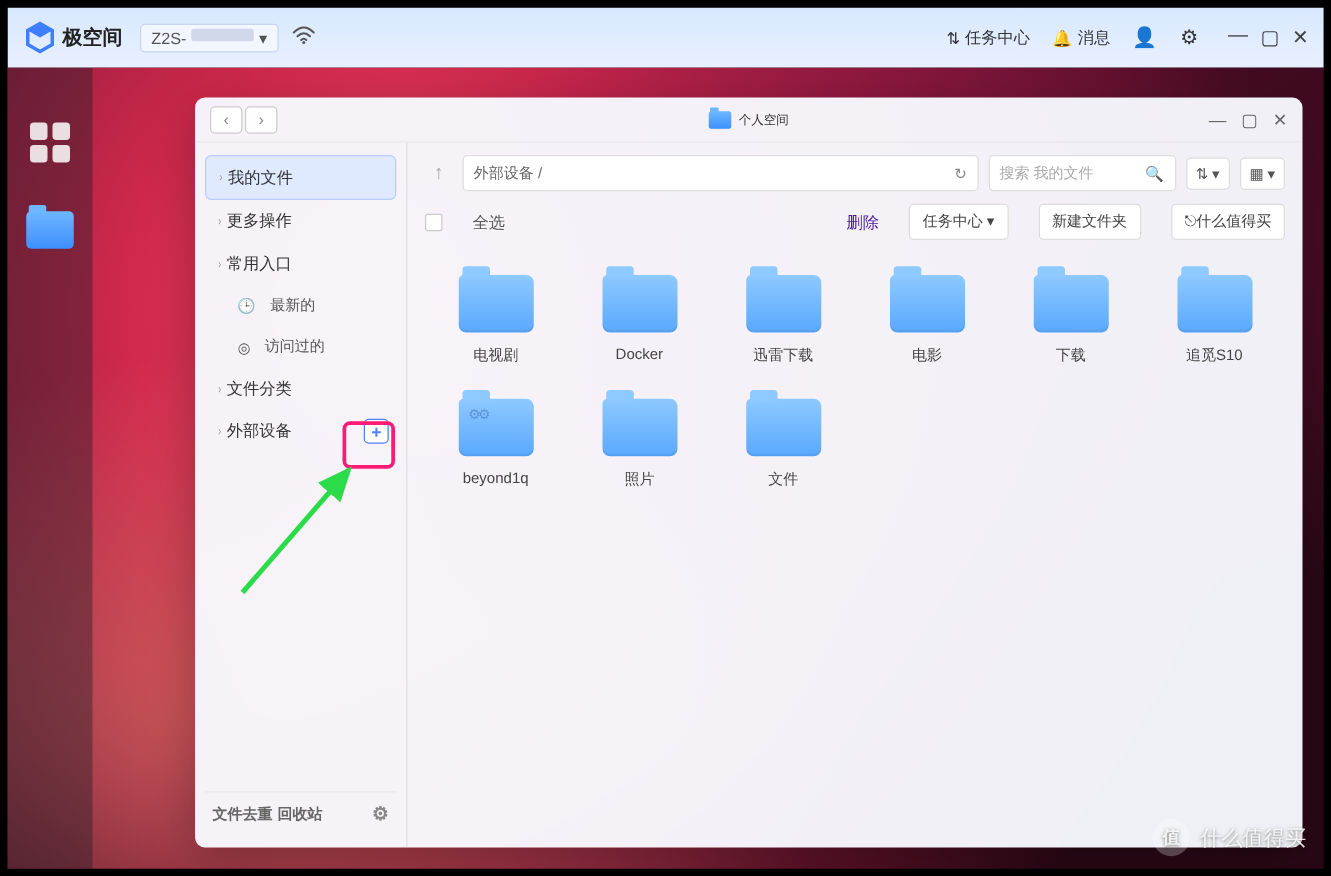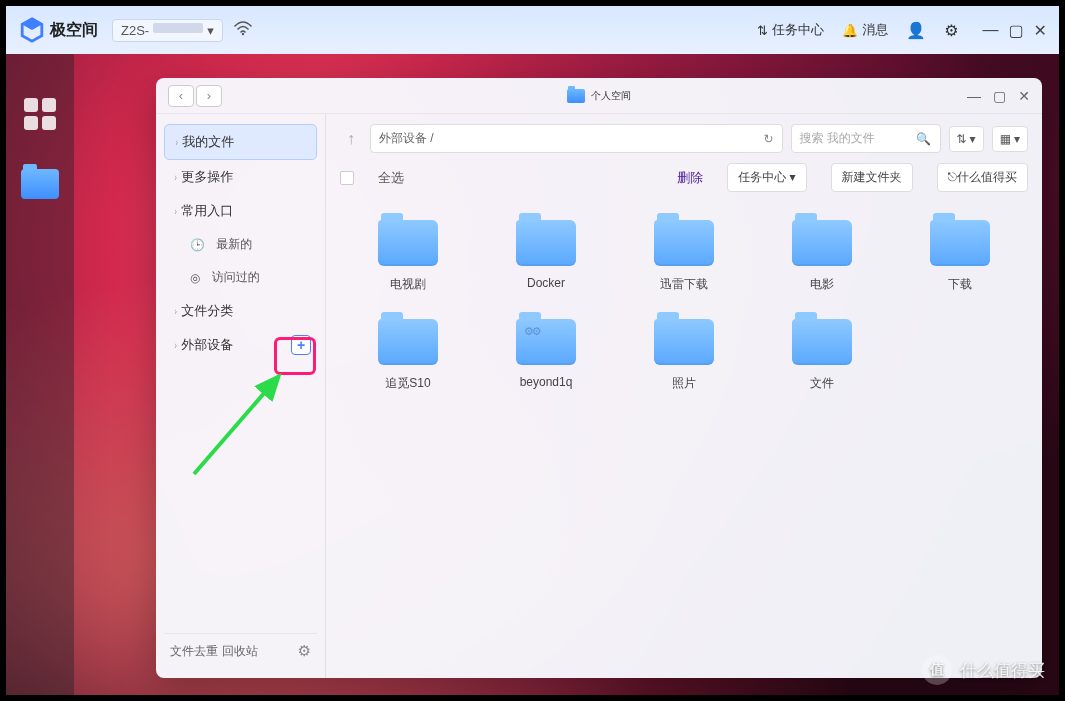--- a/index.html
+++ b/index.html
@@ -44,41 +44,41 @@
 
 
 .sidebar { width:170px; border-right:1px solid rgba(0,0,0,0.08); padding:10px 8px; display:flex; flex-direction:column; }
 .side-item { display:flex; align-items:center; gap:4px; padding:8px 10px; font-size:13px; color:#333; border-radius:5px; cursor:pointer; position:relative; }
 .side-item.active { background:#dfe9ff; border:1px solid #b8ccff; }
 .side-item.sub { padding-left:26px; color:#555; font-size:12px; }
 .chev { font-size:10px; color:#999; transform:scaleX(0.7);}
 .add-ext { position:absolute; right:6px; width:20px; height:20px; border:1px solid #4d7fff; border-radius:4px; display:flex; align-items:center; justify-content:center; color:#4d7fff; font-size:14px; font-weight:bold; background:#fff;}
 .add-highlight { position:absolute; border:3px solid #ff1a75; border-radius:6px; pointer-events:none; z-index:30;}
 
-.sidebar-bottom { margin-top:auto; display:flex; align-items:center; gap:4px; padding:8px 6px; font-size:12px; color:#666; border-top:1px solid rgba(0,0,0,0.05);}
+.sidebar-bottom { margin-top:auto; display:flex; align-items:center; gap:4px; padding:8px 6px; font-size:12px; color:#666; border-top:1px solid rgba(0,0,0,0.05);font-weight:bold;}
 .sidebar-bottom span { cursor:pointer; }
 .gear { color:#888; font-size:15px; margin-left:auto; cursor:pointer; }
 
 
 .main { flex:1; display:flex; flex-direction:column; padding:10px 14px; }
 .toolbar { display:flex; align-items:center; gap:8px; }
 .up-btn { width:22px; color:#aaa; font-size:16px; cursor:pointer; text-align:center;}
 .path-box { flex:1; display:flex; align-items:center; border:1px solid #ddd; background:#fff; border-radius:4px; padding:5px 8px; font-size:12px; color:#666; }
 .refresh { margin-left:auto; color:#888; cursor:pointer;}
 .search-box { width:150px; border:1px solid #ddd; background:#fff; border-radius:4px; padding:5px 8px; font-size:12px; color:#aaa; display:flex; align-items:center;}
 .mag { margin-left:auto; color:#aaa;}
 .tool-btn { border:1px solid #ddd; background:#fff; border-radius:4px; padding:5px 7px; font-size:12px; color:#555; cursor:pointer; display:flex; align-items:center; gap:3px;}
 
 .actionbar { display:flex; align-items:center; gap:24px; margin-top:10px; font-size:13px; color:#555; }
 .checkbox { width:14px; height:14px; border:1px solid #ccc; border-radius:2px; background:#fff; cursor:pointer;}
 .actionbar .spacer { flex:1; }
 .act-btn { border:1px solid #ddd; background:#fff; border-radius:4px; padding:5px 10px; font-size:12px; color:#444; cursor:pointer; }
 .act-text { color:#4c1d95; font-size:13px; cursor:pointer; }
 
-.grid { display:grid; grid-template-columns:repeat(5, 1fr); gap:26px 10px; margin-top:28px; padding:0 4px;}
+.grid { display:grid; grid-template-columns:repeat(6, 1fr); gap:26px 10px; margin-top:28px; padding:0 4px;}
 .folder-item { display:flex; flex-direction:column; align-items:center; gap:10px; cursor:pointer;}
 .folder-icon { width:60px; height:46px; background:linear-gradient(to bottom, #8ec9ff 0%, #5aa8ff 100%); border-radius:4px 6px 6px 6px; position:relative; box-shadow: inset 0 -2px 0 rgba(0,0,0,0.05);}
 .folder-icon::before { content:""; position:absolute; top:-7px; left:3px; width:22px; height:9px; background:#8ec9ff; border-radius:3px 3px 0 0;}
 .folder-icon.cogs::after { content:"⚙⚙"; position:absolute; left:8px; top:6px; font-size:11px; color:rgba(80,130,200,0.7); letter-spacing:-2px; }
 .folder-label { font-size:12px; color:#444; text-align:center; }
 
 
 .arrow { position:absolute; z-index:40; pointer-events:none; }
 
 

